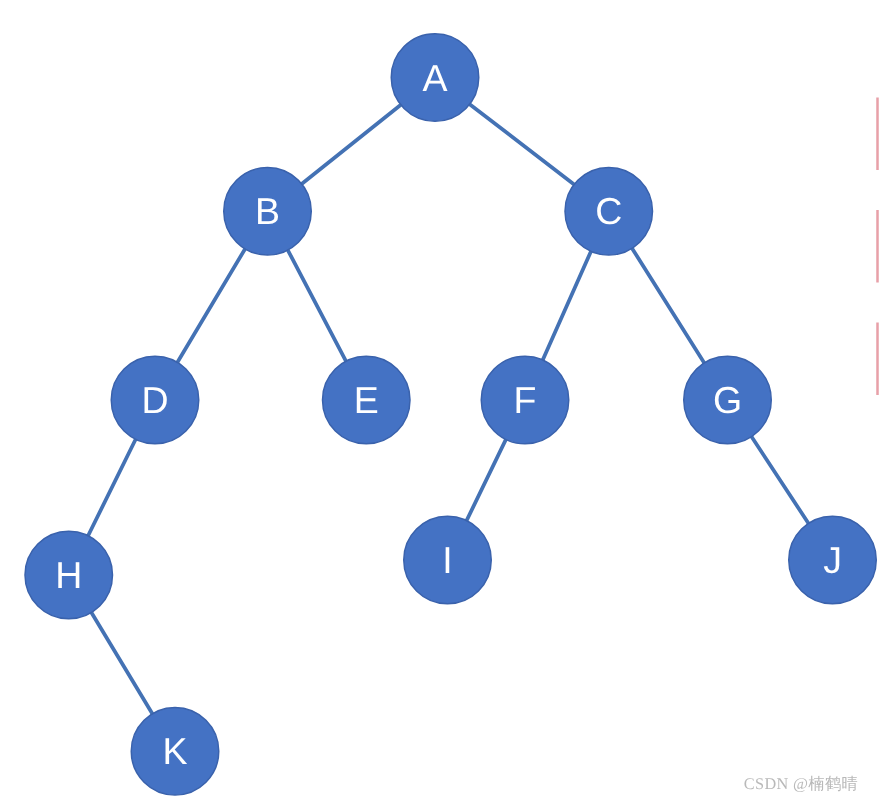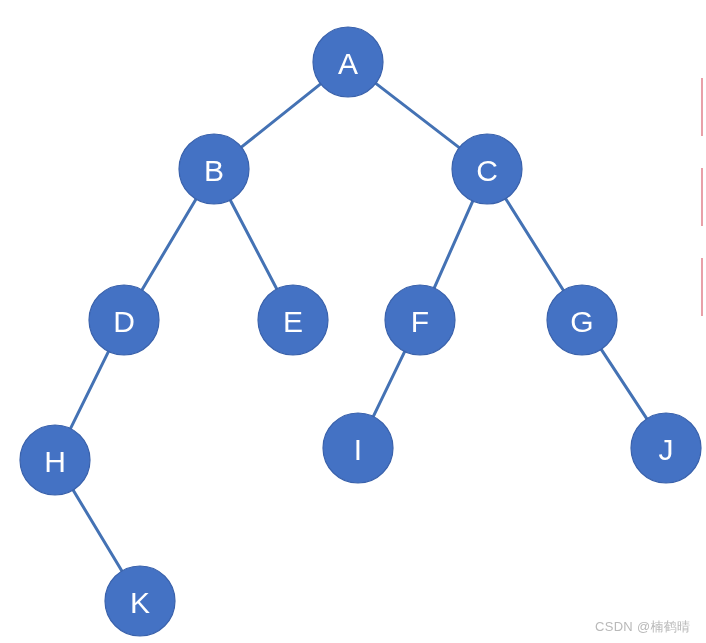--- a/index.html
+++ b/index.html
@@ -40,20 +40,21 @@
   }
   .margin-mark {
     position: absolute;
   }
   #watermark {
     position: absolute;
     font-size: 13px;
     color: #b9b9b9;
     white-space: nowrap;
     letter-spacing: 0.3px;
+    font-family: Liberation Serif, serif;
   }
 </style>
 </head>
 <body>
 
 <div id="canvas" style="width: 706px; height: 643px; background: rgb(255, 255, 255);">
 
   <svg id="tree-svg" viewBox="0 0 706 643" xmlns="http://www.w3.org/2000/svg">
     <g id="edge-layer">
         <line x1="322.21256499542955" y1="82.59145929469433" x2="239.78743500457048" y2="148.40854070530565" stroke="#4472b4" stroke-width="3" class="tree-edge"></line>

